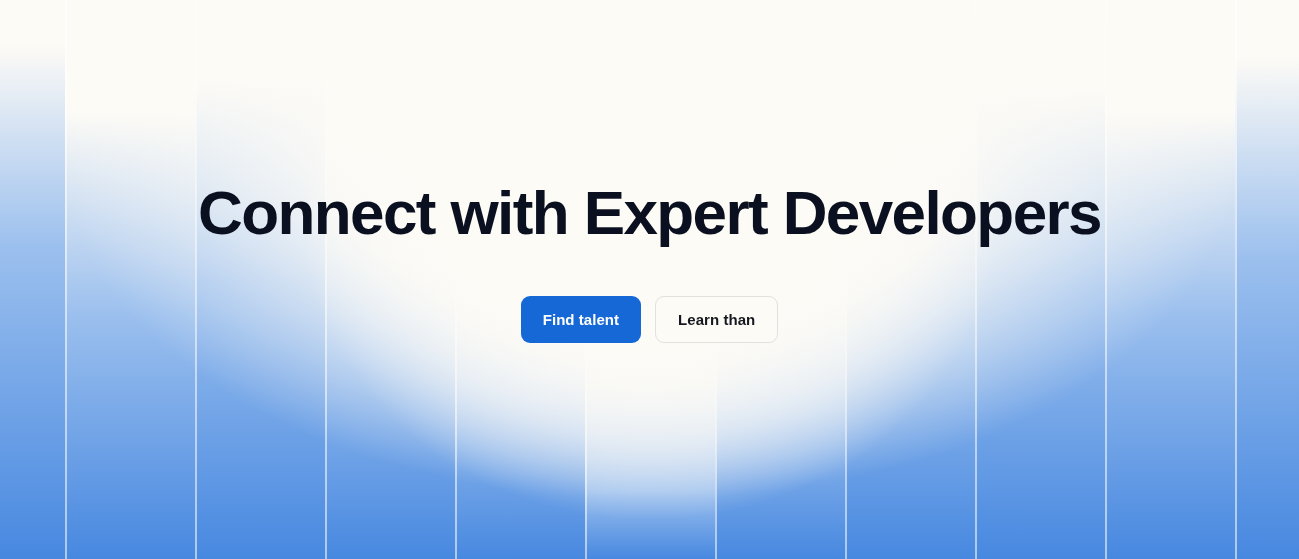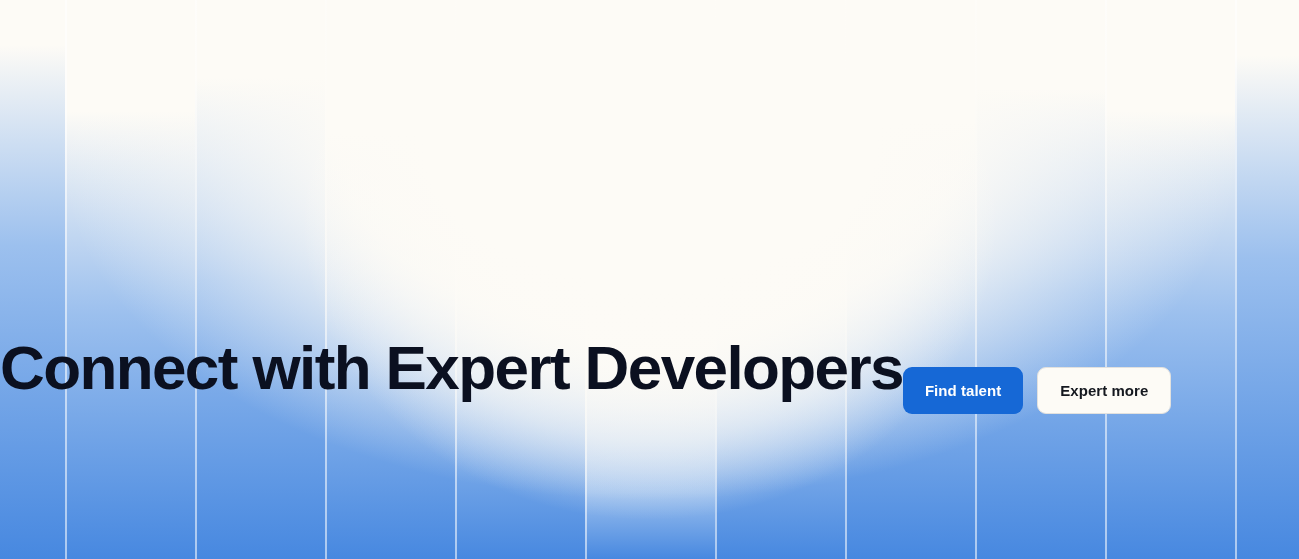--- a/index.html
+++ b/index.html
@@ -79,21 +79,21 @@
     pointer-events: none;
   }
 
   
   .content {
     position: relative;
     z-index: 5;
     width: 100%;
     height: 100%;
     display: flex;
-    flex-direction: row;
+    flex-direction: column;
     align-items: center;
     box-sizing: border-box;
     padding-top: 176px;
   }
 
   .headline {
     margin: 0;
     font-size: 62px;
     line-height: 74px;
     font-weight: 800;
@@ -181,17 +181,17 @@
   <div class="glow"></div>
   <div class="glow-core"></div>
 
   <div class="content">
 
     <h1 class="headline">Connect with Expert Developers</h1>
 
 
     <div class="cta-row">
       <button class="btn btn-primary">Find talent</button>
-      <button class="btn btn-secondary">Expert more</button>
+      <button class="btn btn-secondary">Learn than</button>
     </div>
 
   </div>
 </div>
 
 </body></html>

